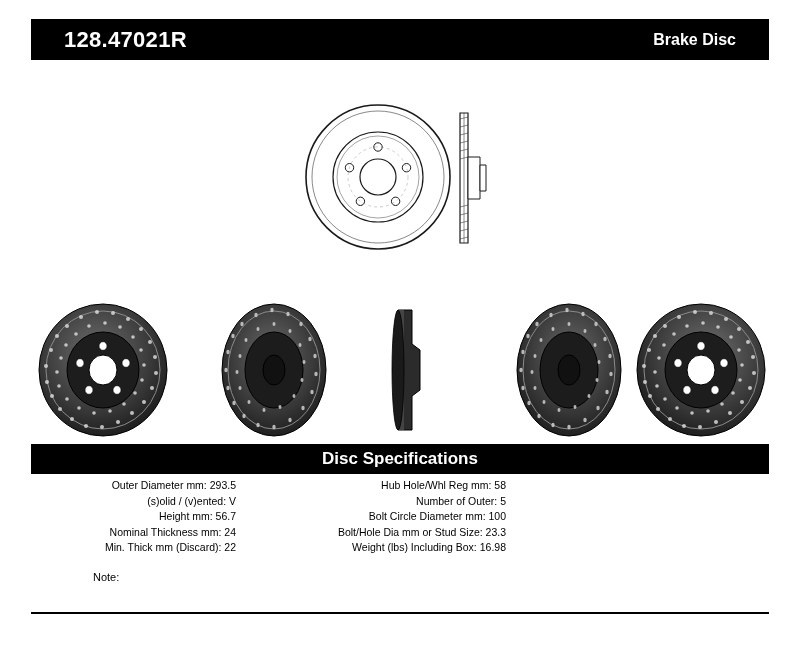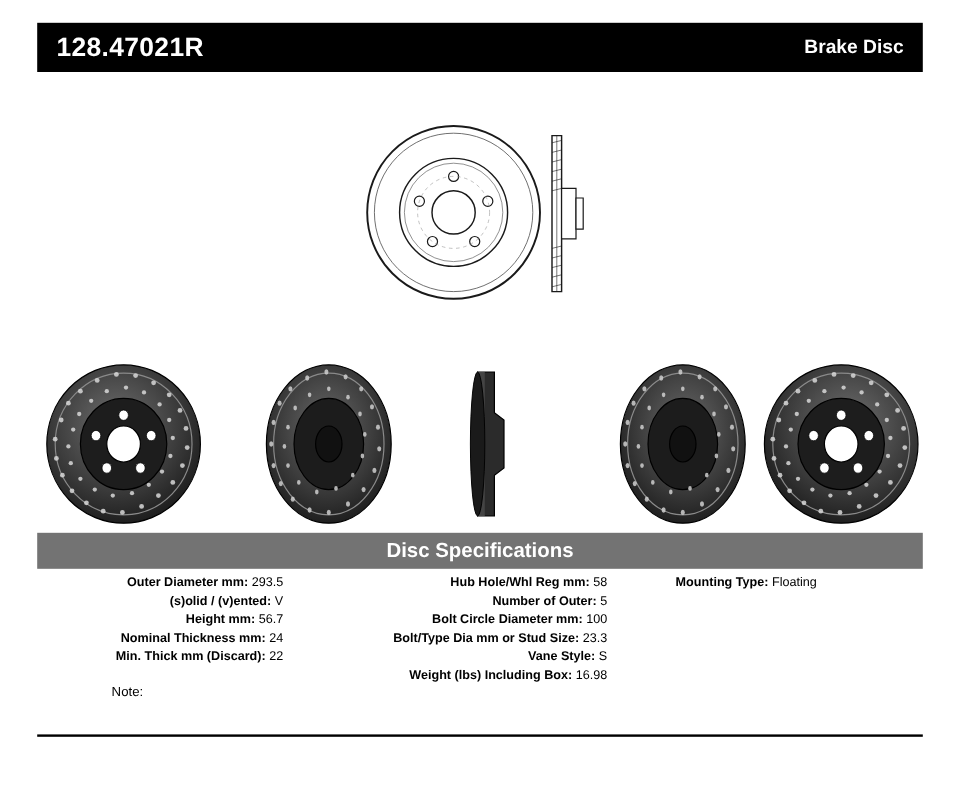--- a/index.html
+++ b/index.html
@@ -24,21 +24,21 @@
     position: absolute;
     left: 31px;
     top: 19px;
     width: 738px;
     height: 41px;
     background: #000;
     display: flex;
     align-items: center;
     justify-content: space-between;
     box-sizing: border-box;
-    padding: 0 16px;
+    padding: 0 33px;
   }
   .header .part-number {
     color: #fff;
     font-size: 22px;
     font-weight: bold;
     letter-spacing: 0.3px;
   }
   .header .doc-title {
     color: #fff;
     font-size: 16px;
@@ -67,21 +67,21 @@
     top: 0;
   }
 
   
   .spec-band {
     position: absolute;
     left: 31px;
     top: 444px;
     width: 738px;
     height: 30px;
-    background: #737373;
+    background: #000000;
     display: flex;
     align-items: center;
     justify-content: center;
   }
   .spec-band .spec-title {
     color: #fff;
     font-size: 17px;
     font-weight: bold;
   }
 
@@ -97,21 +97,21 @@
     position: absolute;
     top: 0;
     font-size: 10.5px;
     line-height: 15.5px;
   }
   .col-left  { left: 0px;   width: 205px; text-align: right; }
   .col-mid   { left: 230px; width: 245px; text-align: right; }
   .col-right { left: 520px; width: 210px; text-align: left; }
 
   .spec-line { white-space: nowrap; }
-  .spec-line .label { font-weight: bold; padding-left: 12px; }
+  .spec-line .label { font-weight: normal; padding-left: 12px; }
   .spec-line .value { font-weight: normal; text-align: right; }
 
   
   .note {
     position: absolute;
     left: 93px;
     top: 571px;
     font-size: 11px;
     font-weight: normal;
   }
@@ -454,39 +454,29 @@
       </div>
       <div class="spec-line">
         <span class="label">Number of Outer:</span>
         <span class="value">5</span>
       </div>
       <div class="spec-line">
         <span class="label">Bolt Circle Diameter mm:</span>
         <span class="value">100</span>
       </div>
       <div class="spec-line">
-        <span class="label">Bolt/Type Dia mm or Stud Size:</span>
+        <span class="label">Bolt/Hole Dia mm or Stud Size:</span>
         <span class="value">23.3</span>
-      </div>
-      <div class="spec-line">
-        <span class="label">Vane Style:</span>
-        <span class="value">S</span>
       </div>
       <div class="spec-line">
         <span class="label">Weight (lbs) Including Box:</span>
         <span class="value">16.98</span>
       </div>
     </div>
 
-    <div class="col col-right">
-      <div class="spec-line">
-        <span class="label">Mounting Type:</span>
-        <span class="value">Floating</span>
-      </div>
-    </div>
   </div>
 
   <div class="note">
     <span>Note:</span>
     <span></span>
   </div>
 
   <div class="bottom-rule"></div>
 
 </div>

